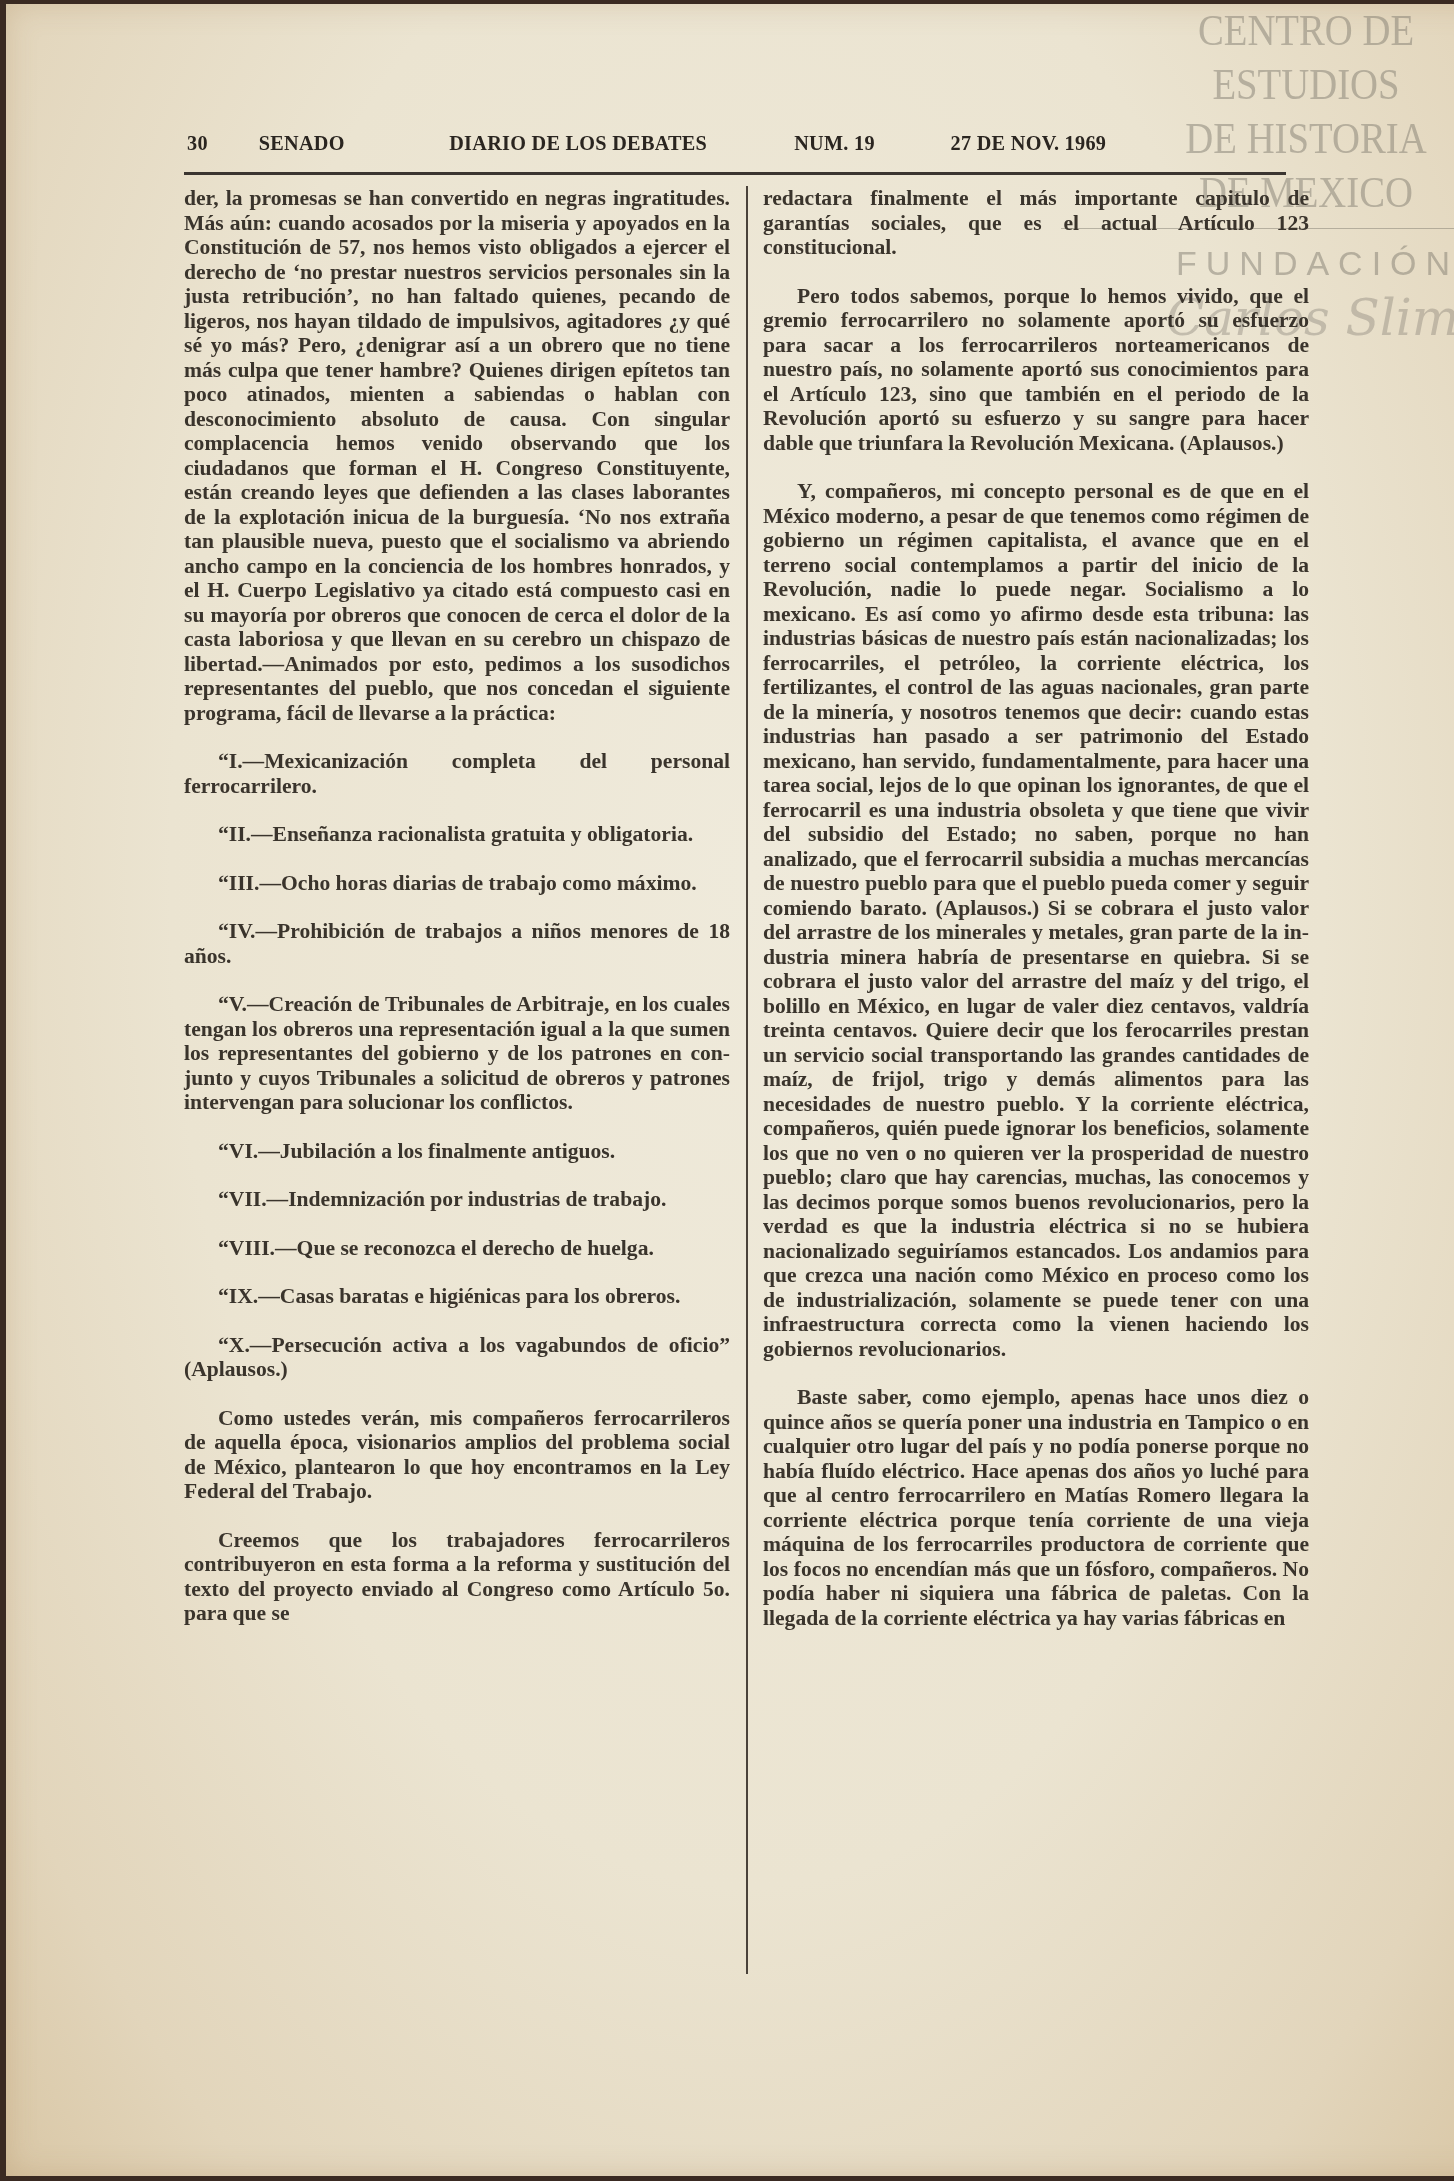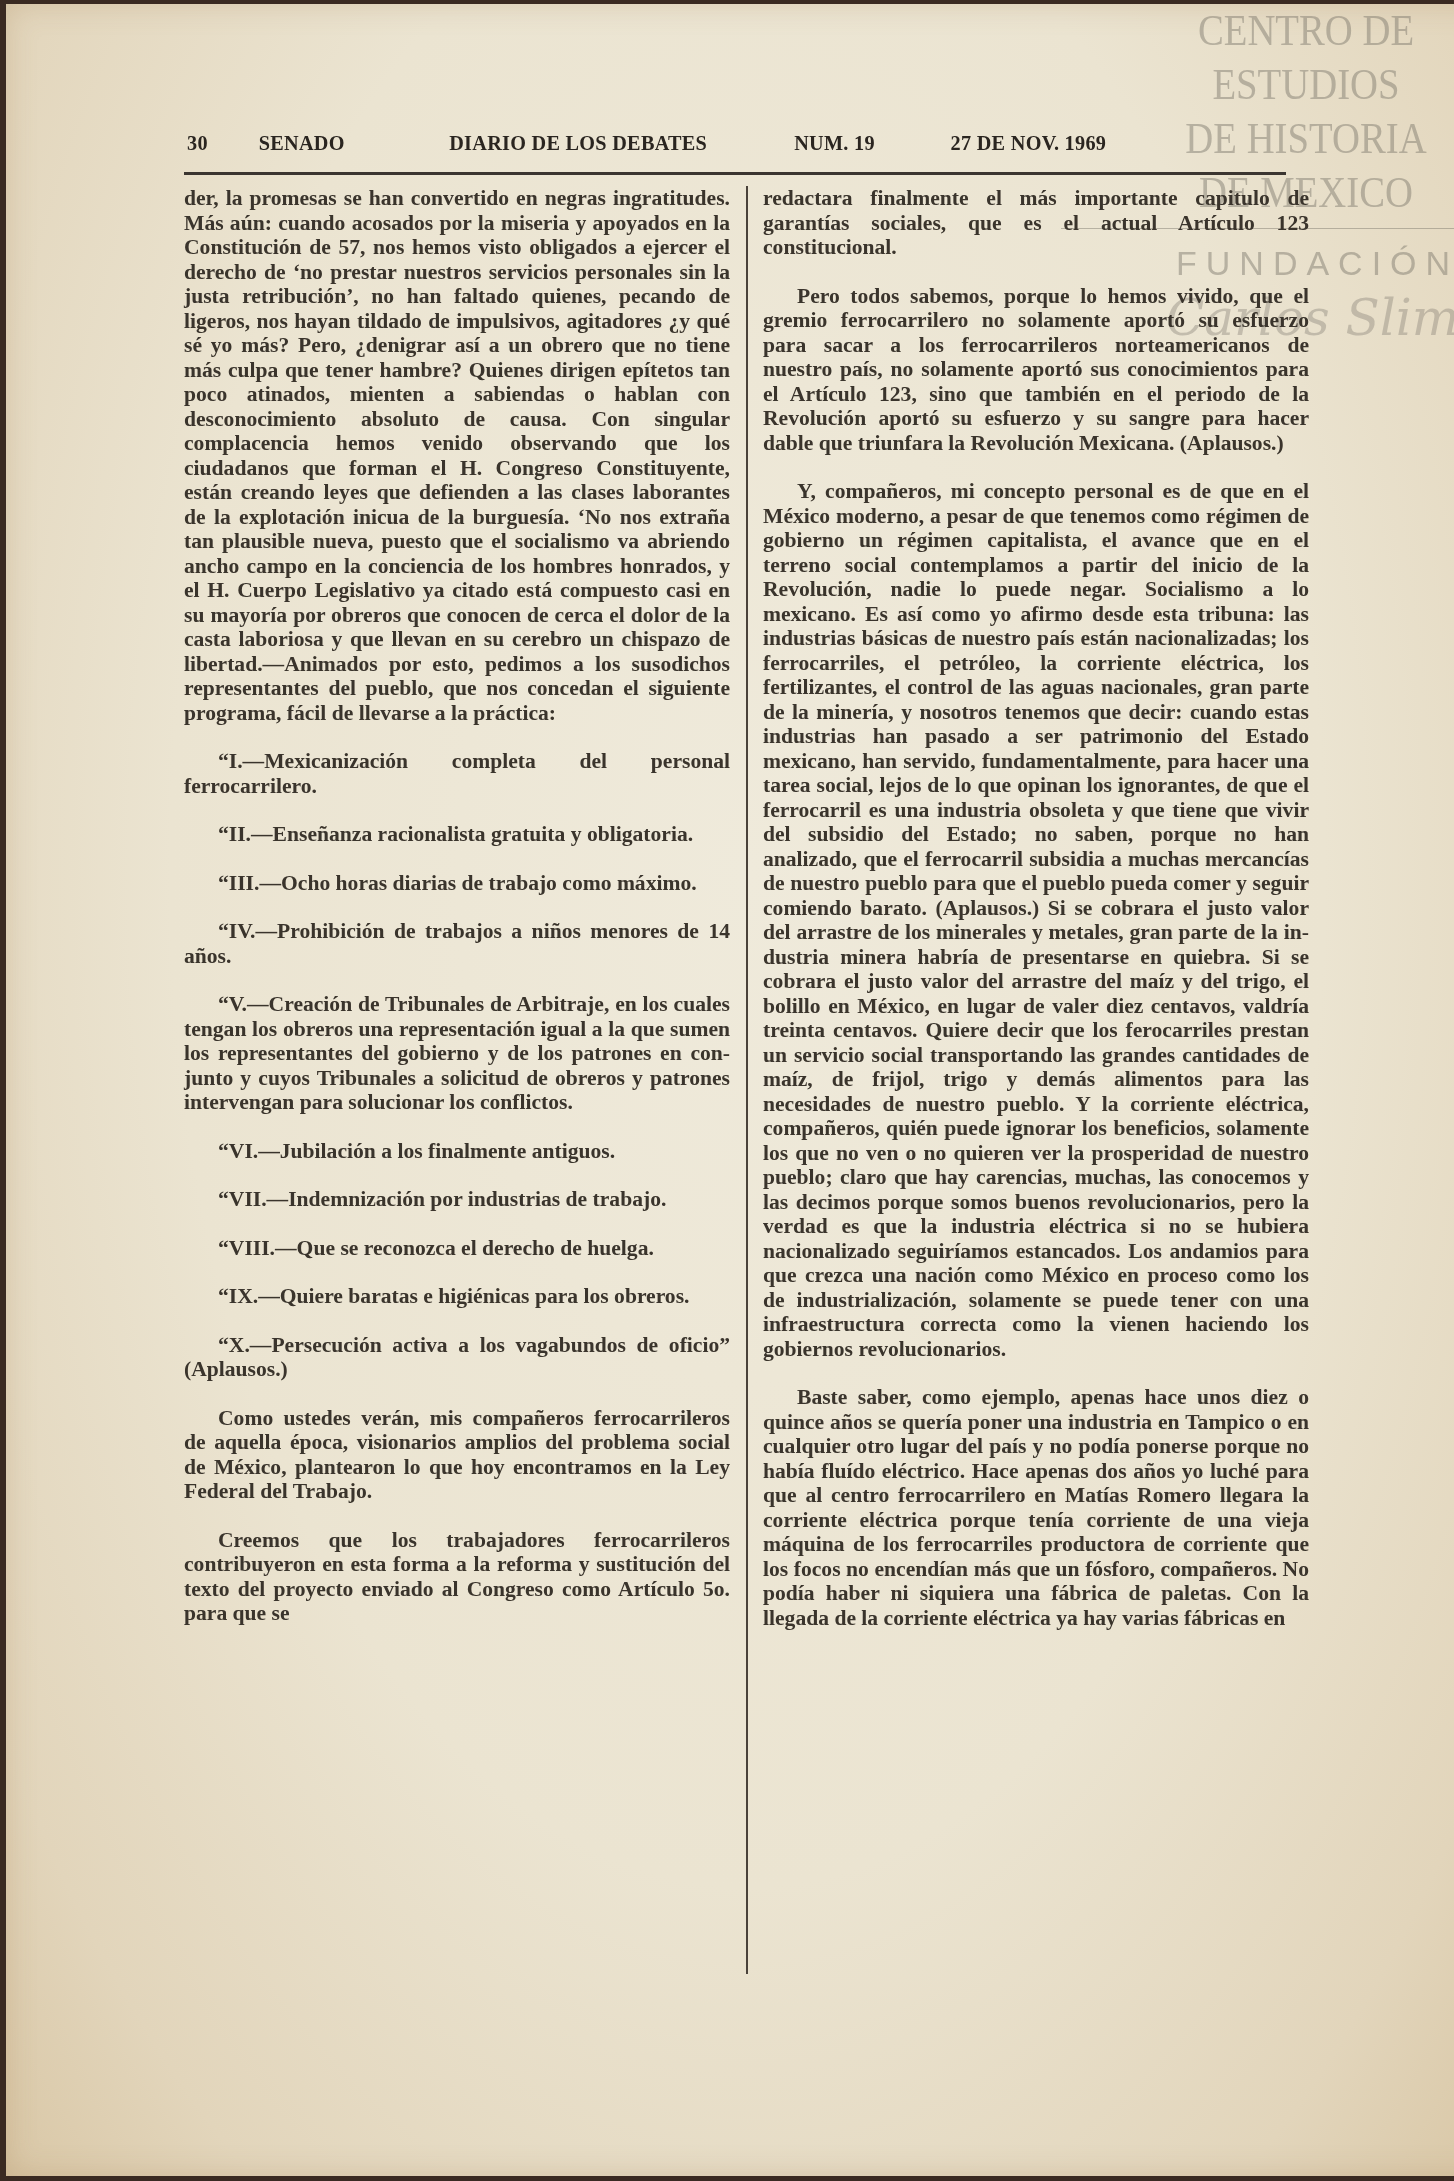--- a/index.html
+++ b/index.html
@@ -82,26 +82,26 @@
     <span style="left:660px">NUM. 19</span>
     <span style="left:830px">27 DE NOV. 1969</span>
   </div>
   <div class="rule"></div>
 
   <div class="col col-left">
     <p class="cont">der, la promesas se han convertido en negras ingratitudes. Más aún: cuando acosados por la miseria y apoyados en la Constitución de 57, nos hemos visto obligados a ejercer el de­recho de ‘no prestar nuestros servicios perso­nales sin la justa retribución’, no han falta­do quienes, pecando de ligeros, nos hayan til­dado de impulsivos, agitadores ¿y qué sé yo más? Pero, ¿denigrar así a un obrero que no tiene más culpa que tener hambre? Quienes dirigen epítetos tan poco atinados, mienten a sabiendas o hablan con desconocimiento abso­luto de causa. Con singular complacencia he­mos venido observando que los ciudadanos que forman el H. Congreso Constituyente, están creando leyes que defienden a las clases labo­rantes de la explotación inicua de la burgue­sía. ‘No nos extraña tan plausible nueva, pues­to que el socialismo va abriendo ancho campo en la conciencia de los hombres honrados, y el H. Cuerpo Legislativo ya citado está com­puesto casi en su mayoría por obreros que conocen de cerca el dolor de la casta labo­riosa y que llevan en su cerebro un chispazo de libertad.—Animados por esto, pedimos a los susodichos representantes del pueblo, que nos concedan el siguiente programa, fácil de llevarse a la práctica:</p>
     <p class="indent">“I.—Mexicanización completa del personal ferrocarrilero.</p>
     <p class="indent">“II.—Enseñanza racionalista gratuita y obli­gatoria.</p>
     <p class="indent">“III.—Ocho horas diarias de trabajo como máximo.</p>
-    <p class="indent">“IV.—Prohibición de trabajos a niños me­nores de 14 años.</p>
+    <p class="indent">“IV.—Prohibición de trabajos a niños me­nores de 18 años.</p>
     <p class="indent">“V.—Creación de Tribunales de Arbitraje, en los cuales tengan los obreros una repre­sentación igual a la que sumen los represen­tantes del gobierno y de los patrones en con­junto y cuyos Tribunales a solicitud de obre­ros y patrones intervengan para solucionar los conflictos.</p>
     <p class="indent">“VI.—Jubilación a los finalmente antiguos.</p>
     <p class="indent">“VII.—Indemnización por industrias de trabajo.</p>
     <p class="indent">“VIII.—Que se reconozca el derecho de huelga.</p>
-    <p class="indent">“IX.—Quiere baratas e higiénicas para los obreros.</p>
+    <p class="indent">“IX.—Casas baratas e higiénicas para los obreros.</p>
     <p class="indent">“X.—Persecución activa a los vagabundos de oficio” (Aplausos.)</p>
     <p class="indent">Como ustedes verán, mis compañeros fe­rrocarrileros de aquella época, visionarios am­plios del problema social de México, plantea­ron lo que hoy encontramos en la Ley Fede­ral del Trabajo.</p>
     <p class="indent last">Creemos que los trabajadores ferrocarri­leros contribuyeron en esta forma a la reforma y sustitución del texto del proyecto enviado al Congreso como Artículo 5o. para que se</p>
   </div>
 
   <div class="divider"></div>
 
   <div class="col col-right">
     <p class="cont">redactara finalmente el más importante capi­tulo de garantías sociales, que es el actual Artículo 123 constitucional.</p>
     <p class="indent">Pero todos sabemos, porque lo hemos vi­vido, que el gremio ferrocarrilero no solamen­te aportó su esfuerzo para sacar a los ferro­carrileros norteamericanos de nuestro país, no solamente aportó sus conocimientos para el Artículo 123, sino que también en el periodo de la Revolución aportó su esfuerzo y su san­gre para hacer dable que triunfara la Revolu­ción Mexicana. (Aplausos.)</p>

